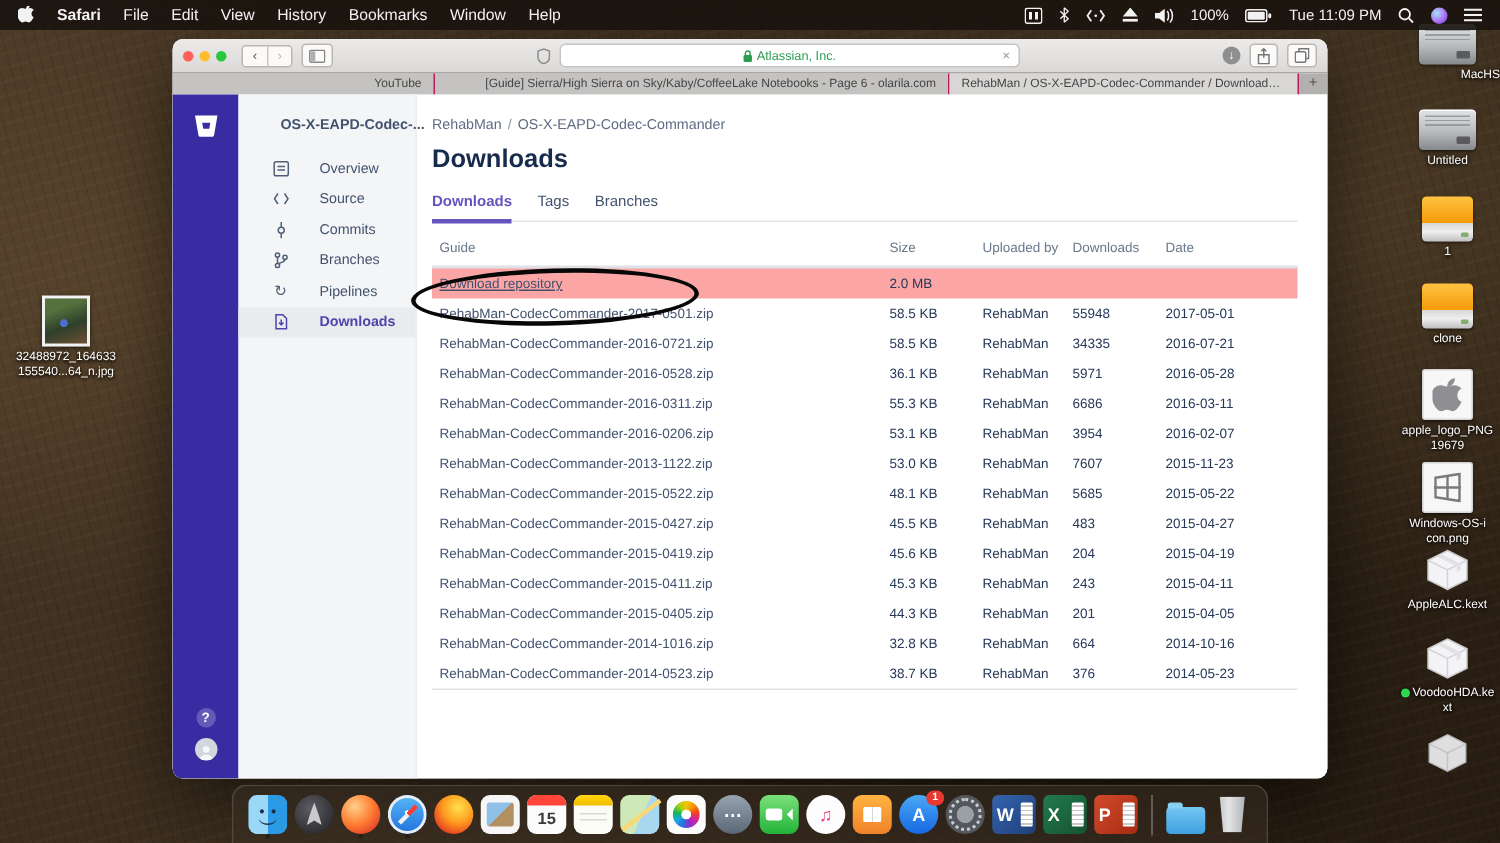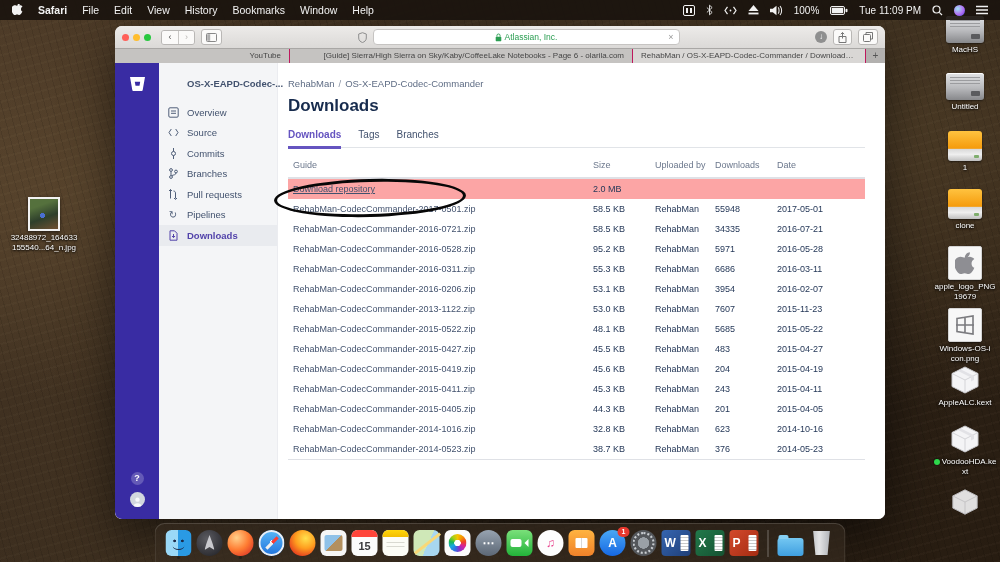--- a/index.html
+++ b/index.html
@@ -80,21 +80,21 @@
   .rail{width:44px;background:#392ca3;display:flex;flex-direction:column;align-items:center;
         padding:13px 0 12px;box-sizing:border-box;}
   .railbottom{margin-top:auto;display:flex;flex-direction:column;align-items:center;gap:7px;}
   .helpbtn{width:13px;height:13px;border-radius:50%;background:rgba(255,255,255,.22);color:#fff;
            font-size:9px;line-height:13px;text-align:center;font-weight:bold;}
   .avatar{width:15px;height:15px;border-radius:50%;background:#d2d7de;overflow:hidden;
           display:flex;align-items:flex-end;justify-content:center;}
   .bbside{width:119px;background:#f4f5f7;border-right:1px solid #ebecf0;box-sizing:border-box;
           padding-top:15px;font-size:9.5px;color:#42526e;}
   .repotitle{padding-left:28px;font-weight:bold;margin-bottom:13px;white-space:nowrap;font-size:9.5px;}
-  .bbitem{height:20.5px;display:flex;align-items:center;gap:8px;padding-left:8px;}
+  .bbitem{height:20.5px;display:flex;align-items:center;gap:20px;padding-left:22px;}
   .bbitem .ico{width:12px;display:inline-flex;justify-content:center;color:#505f79;font-size:8px;}
   .bbitem.active{background:#e9ebef;color:#5243aa;font-weight:bold;}
   .bbitem.active .ico{color:#5243aa;}
   .bbmain{flex:1;padding:15px 20px 0 10px;position:relative;box-sizing:border-box;}
   .crumbs{font-size:9.5px;color:#5e6c84;}
   .crumbs .sep{margin:0 4px;color:#8a94a6;}
   .ptitle{font-size:17px;font-weight:700;color:#172b4d;margin:7px 0 13px;}
   .bbtabs{display:flex;gap:17px;font-size:10px;color:#42526e;border-bottom:1px solid #e1e4e8;}
   .bbtab{padding-bottom:6px;}
   .bbtab.active{color:#6554c0;font-weight:bold;border-bottom:3px solid #6554c0;margin-bottom:-2px;}
@@ -259,21 +259,21 @@
   </div>
 </header>
 
 <div class="dicon" style="left:9px;top:197px;">
   <div class="icwrap">
       <div class="photo-thumb"></div>
     </div>
   <div class="dlabel">32488972_164633155540...64_n.jpg</div>
 </div>
 
-<div class="dicon" style="left:930px;top:16px;">
+<div class="dicon" style="left:930px;top:16px;text-align:right;">
   <div class="icwrap">
       <div class="hdd"></div>
     </div>
   <div class="dlabel">MacHS</div>
 </div>
 <div class="dicon" style="left:930px;top:73px;">
   <div class="icwrap">
       <div class="hdd"></div>
     </div>
   <div class="dlabel">Untitled</div>
@@ -448,28 +448,20 @@
       <div class="bbitem">
         <span class="ico">
             <svg width="10" height="11" viewBox="0 0 10 11" fill="none" stroke="#505f79">
               <circle cx="3" cy="2" r="1.4"></circle>
               <circle cx="3" cy="9" r="1.4"></circle>
               <circle cx="8" cy="3.5" r="1.4"></circle>
               <path d="M3 3.4v4.2M8 4.9C8 7 5.5 6.8 3.8 7.6"></path>
             </svg>
           </span>
         <span>Branches</span>
-      </div>
-      <div class="bbitem">
-        <span class="ico">
-            <svg width="10" height="11" viewBox="0 0 10 11" fill="none" stroke="#505f79">
-              <path d="M2.5 1v9M1 2.5 2.5 1 4 2.5M7.5 10V4.5c0-1.2-.8-2-2-2M6 9.5 7.5 11 9 9.5" transform="translate(0 -0.5)"></path>
-            </svg>
-          </span>
-        <span>Pull requests</span>
       </div>
       <div class="bbitem">
         <span class="ico" style="font-size:10px;">↻</span>
         <span>Pipelines</span>
       </div>
       <div class="bbitem active">
         <span class="ico">
             <svg width="9" height="11" viewBox="0 0 9 11" fill="none" stroke="#5243aa">
               <path d="M1 .8h4.5L8 3.3v6.9H1z"></path>
               <path d="M4.5 4v3.4M3 6l1.5 1.6L6 6"></path>
@@ -523,21 +515,21 @@
             </tr>
           <tr>
               <td class="nm">RehabMan-CodecCommander-2016-0721.zip</td>
               <td>58.5 KB</td>
               <td>RehabMan</td>
               <td>34335</td>
               <td>2016-07-21</td>
             </tr>
           <tr>
               <td class="nm">RehabMan-CodecCommander-2016-0528.zip</td>
-              <td>95.2 KB</td>
+              <td>36.1 KB</td>
               <td>RehabMan</td>
               <td>5971</td>
               <td>2016-05-28</td>
             </tr>
           <tr>
               <td class="nm">RehabMan-CodecCommander-2016-0311.zip</td>
               <td>55.3 KB</td>
               <td>RehabMan</td>
               <td>6686</td>
               <td>2016-03-11</td>
@@ -588,21 +580,21 @@
               <td class="nm">RehabMan-CodecCommander-2015-0405.zip</td>
               <td>44.3 KB</td>
               <td>RehabMan</td>
               <td>201</td>
               <td>2015-04-05</td>
             </tr>
           <tr>
               <td class="nm">RehabMan-CodecCommander-2014-1016.zip</td>
               <td>32.8 KB</td>
               <td>RehabMan</td>
-              <td>623</td>
+              <td>664</td>
               <td>2014-10-16</td>
             </tr>
           <tr>
               <td class="nm">RehabMan-CodecCommander-2014-0523.zip</td>
               <td>38.7 KB</td>
               <td>RehabMan</td>
               <td>376</td>
               <td>2014-05-23</td>
             </tr>
         </tbody>

